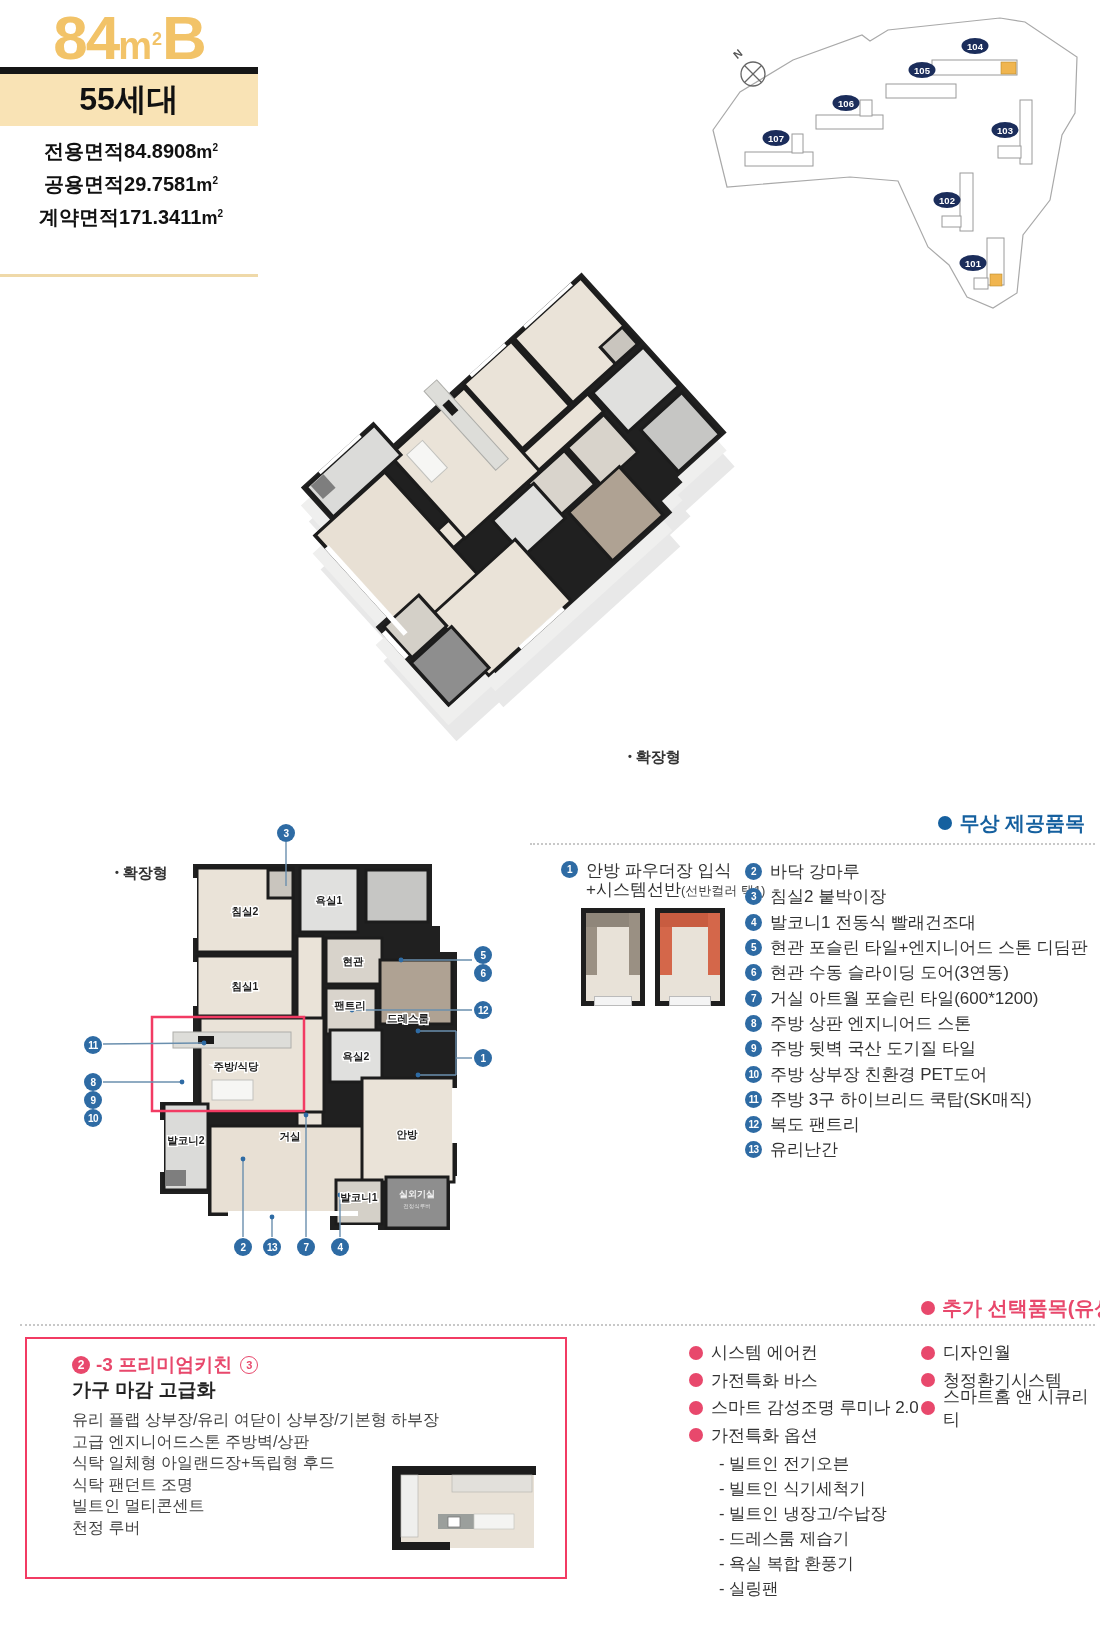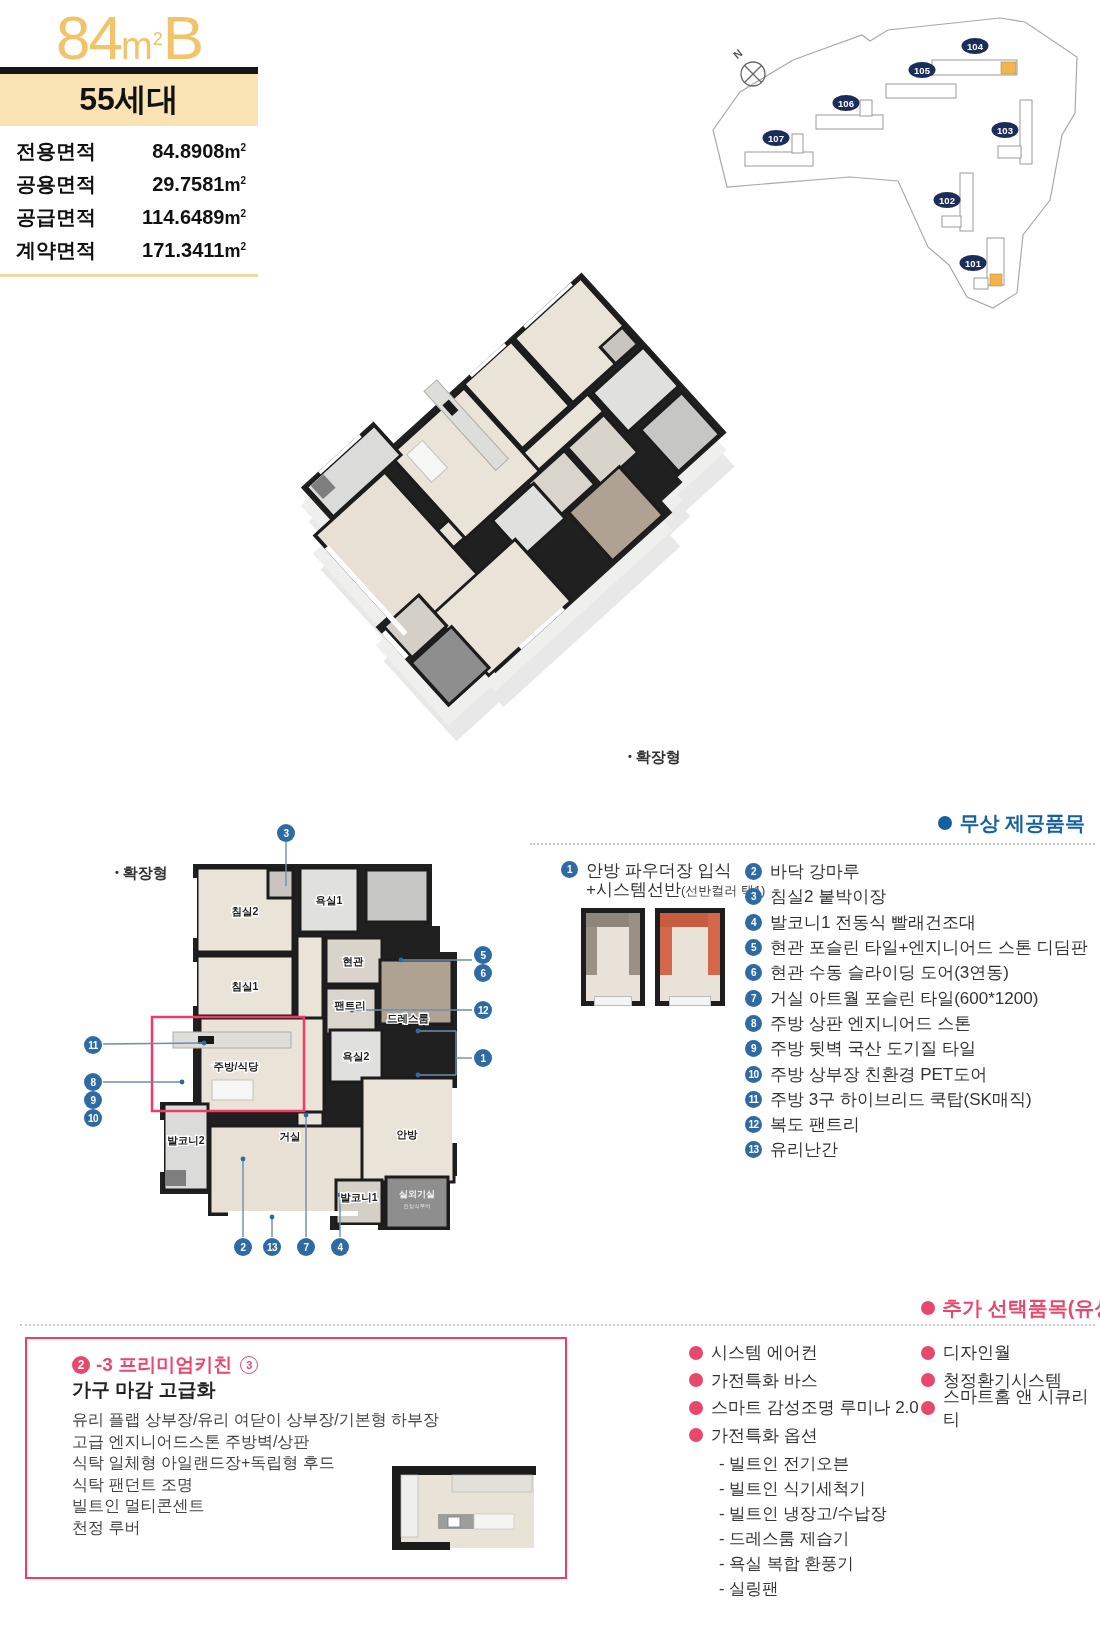--- a/index.html
+++ b/index.html
@@ -1,28 +1,28 @@
 <!DOCTYPE html>
 <html><head>
 <meta charset="utf-8">
 <style>
   html,body{margin:0;padding:0;background:#fff;}
   .page{position:relative;width:1100px;height:1642px;background:#fff;overflow:hidden;
         font-family:"Liberation Sans","DejaVu Sans",sans-serif;color:#222;}
   .abs{position:absolute;}
   
-  .title{left:0;top:2px;width:258px;text-align:center;color:#F2C368;font-weight:normal;}
+  .title{left:0;top:2px;width:258px;text-align:center;color:#F2C368;font-weight:bold;}
   .t-num{font-size:62px;letter-spacing:-2px;}
   .t-unit{font-size:38px;}
   .t-unit sup{font-size:18px;vertical-align:super;}
   .blackbar{left:0;top:67px;width:258px;height:7px;background:#161616;}
   .band{left:0;top:74px;width:258px;height:52px;background:#F9E3B5;display:flex;align-items:center;justify-content:center;}
   .band span{font-size:32px;font-weight:bold;color:#111;}
   .areas{left:0;top:138px;width:258px;}
-  .a-row{display:flex;justify-content:space-between;align-items:baseline;height:33px;padding:0 12px 0 16px;}
+  .a-row{display:flex;justify-content:center;align-items:baseline;height:33px;padding:0 12px 0 16px;}
   .a-label{font-size:20px;font-weight:bold;color:#111;}
   .a-val{font-size:20px;font-weight:bold;color:#111;}
   .a-unit{font-size:18px;font-weight:bold;}
   .a-unit sup{font-size:10px;}
   .tanline{left:0;top:274px;width:258px;height:3px;background:#EFD9A9;}
   
   .bullet-label{font-size:15px;font-weight:bold;color:#333;}
   .bullet-label .b{font-size:11px;vertical-align:2px;margin-right:4px;color:#333;}
   .dotted{border-top:2px dotted #C8C8C8;height:0;}
   .sec-header{font-size:20px;font-weight:bold;white-space:nowrap;}
@@ -120,24 +120,20 @@
     <span>55세대</span>
   </div>
   <div class="abs areas">
     <div class="a-row">
       <span class="a-label">전용면적</span>
       <span class="a-val"><span>84.8908</span><span class="a-unit"><span>m</span><sup>2</sup></span></span>
     </div>
     <div class="a-row">
       <span class="a-label">공용면적</span>
       <span class="a-val"><span>29.7581</span><span class="a-unit"><span>m</span><sup>2</sup></span></span>
-    </div>
-    <div class="a-row">
-      <span class="a-label">공급면적</span>
-      <span class="a-val"><span>114.6489</span><span class="a-unit"><span>m</span><sup>2</sup></span></span>
     </div>
     <div class="a-row">
       <span class="a-label">계약면적</span>
       <span class="a-val"><span>171.3411</span><span class="a-unit"><span>m</span><sup>2</sup></span></span>
     </div>
   </div>
   <div class="abs tanline"></div>
 
   <svg class="abs" style="left:680px;top:8px" width="420" height="304" viewBox="0 0 420 304">
     <path d="M33,122 L60,84 L113,52 L182,27 L190,33 L208,22 L320,10 L345,14 L397,49 L395,105 L382,127 L370,192 L343,227 L337,285 L313,300 L287,289 L269,257 L248,239 L218,173 L170,169 L47,179 Z" fill="none" stroke="#A9A9A9" stroke-width="1.2"></path>

